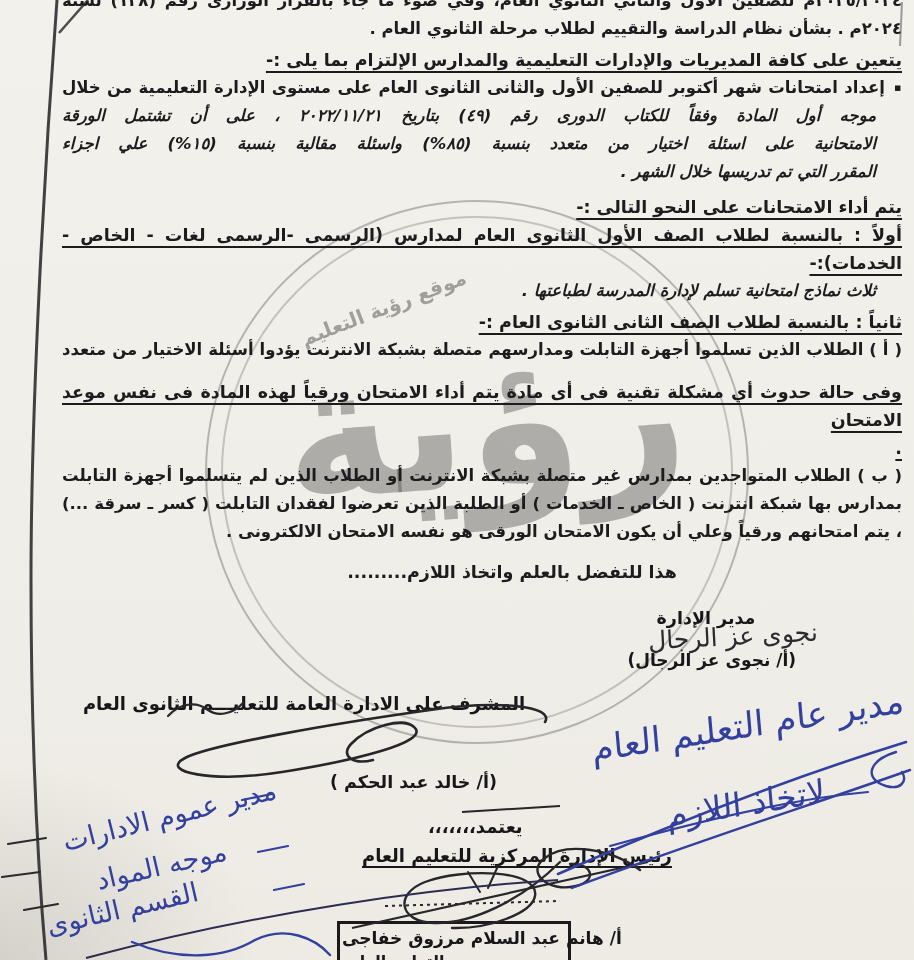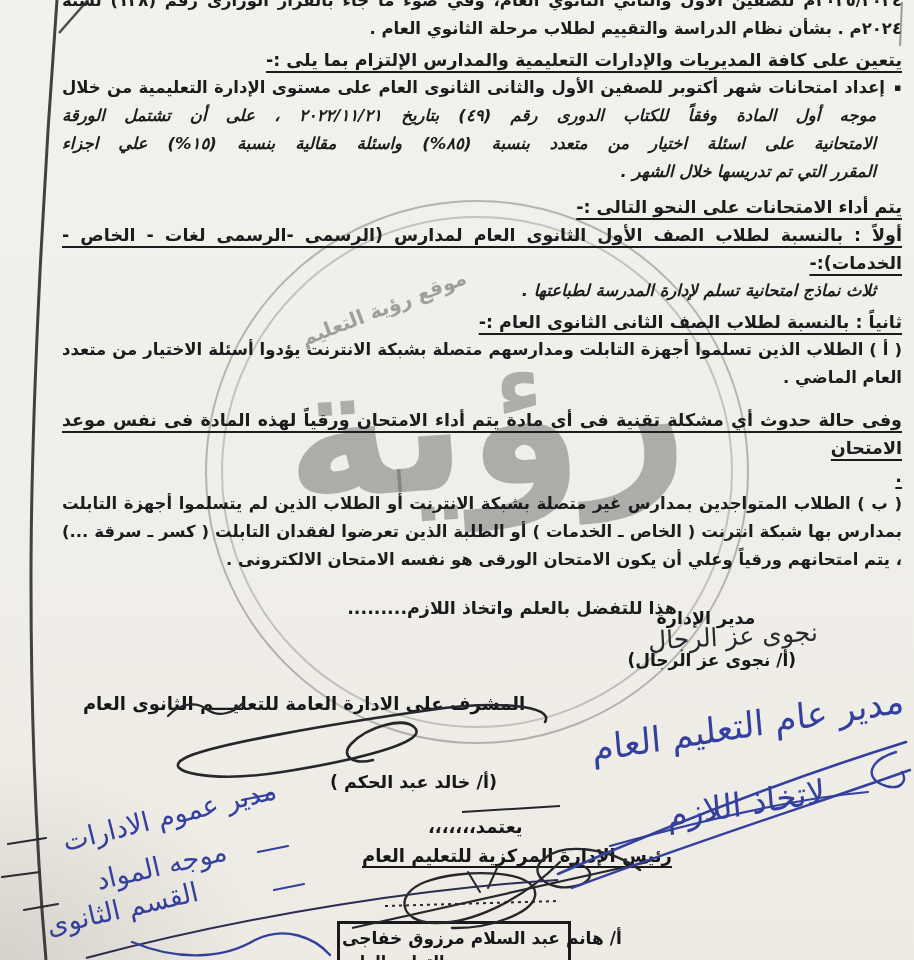--- a/index.html
+++ b/index.html
@@ -20,21 +20,21 @@
   
   .content{position:absolute;top:0;left:62px;right:12px;direction:rtl;color:#1c1c1e;
     font-size:16.5px;font-weight:700;z-index:2;}
   .ln{min-height:28px;line-height:28px;text-align:justify;text-align-last:justify;}
   .ln.end{text-align-last:right;}
   .ln.head{font-size:17.5px;text-decoration:underline;text-underline-offset:5px;text-decoration-thickness:1.6px;}
   .ln.cut{margin-top:-13px;}
   .ln.mt3{margin-top:3px;} .ln.mt6{margin-top:14px;} .ln.mt7{margin-top:7px;}
   .ln.indent{padding-right:26px;font-style:italic;}
   .ln.bullet::before{content:"▪";font-size:11px;padding-left:9px;vertical-align:2px;}
-  .ln.closing{margin-top:20px;text-align:center;text-align-last:center;padding-left:60px;font-size:17.5px;}
+  .ln.closing{margin-top:12px;text-align:center;text-align-last:center;padding-left:60px;font-size:17.5px;}
   
   .sig{position:absolute;direction:rtl;color:#17171a;font-weight:700;z-index:3;white-space:nowrap;}
   .sig.center{text-align:center;}
   .underl{text-decoration:underline;text-underline-offset:4px;text-decoration-thickness:1.6px;}
   
   .hand{position:absolute;direction:rtl;white-space:nowrap;z-index:4;font-weight:400;}
   .hand-black{color:#2a2a30;}
   .hand-blue{color:#33409e;}
   
   .stamp-box{position:absolute;left:337px;top:921px;width:228px;height:60px;border:3px solid #1a1a1c;z-index:3;}
@@ -60,21 +60,20 @@
     <div class="ln end head mt3">يتعين على كافة المديريات والإدارات التعليمية والمدارس الإلتزام بما يلى :-</div>
     <div class="ln bullet">إعداد امتحانات شهر أكتوبر للصفين الأول والثانى الثانوى العام على مستوى الإدارة التعليمية من خلال</div>
     <div class="ln indent">موجه أول المادة وفقاً للكتاب الدورى رقم (٤٩) بتاريخ ٢٠٢٢/١١/٢١ ، على أن تشتمل الورقة</div>
     <div class="ln indent">الامتحانية على اسئلة اختيار من متعدد بنسبة (٨٥%) واسئلة مقالية بنسبة (١٥%) علي اجزاء</div>
     <div class="ln end indent">المقرر التي تم تدريسها خلال الشهر .</div>
     <div class="ln end head mt7">يتم أداء الامتحانات على النحو التالى :-</div>
     <div class="ln head">أولاً : بالنسبة لطلاب الصف الأول الثانوى العام لمدارس (الرسمى -الرسمى لغات - الخاص - الخدمات):-</div>
     <div class="ln end indent">ثلاث نماذج امتحانية تسلم لإدارة المدرسة لطباعتها .</div>
     <div class="ln end head mt3">ثانياً : بالنسبة لطلاب الصف الثانى الثانوى العام :-</div>
     <div class="ln">( أ ) الطلاب الذين تسلموا أجهزة التابلت ومدارسهم متصلة بشبكة الانترنت يؤدوا أسئلة الاختيار من متعدد</div>
-    <div class="ln end">العام الماضي .</div>
     <div class="ln head mt6">وفى حالة حدوث أي مشكلة تقنية فى أى مادة يتم أداء الامتحان ورقياً لهذه المادة فى نفس موعد الامتحان</div>
     <div class="ln end head">.</div>
     <div class="ln">( ب ) الطلاب المتواجدين بمدارس غير متصلة بشبكة الانترنت أو الطلاب الذين لم يتسلموا أجهزة التابلت</div>
     <div class="ln">بمدارس بها شبكة انترنت ( الخاص ـ الخدمات ) أو الطلبة الذين تعرضوا لفقدان التابلت ( كسر ـ سرقة ...)</div>
     <div class="ln end">، يتم امتحانهم ورقياً وعلي أن يكون الامتحان الورقى هو نفسه الامتحان الالكترونى .</div>
     <div class="ln closing">هذا للتفضل بالعلم واتخاذ اللازم.........</div>
   </div>
 
   <div class="sig center" style="top:608px;right:118px;width:180px;font-size:17.5px;">مدير الإدارة</div>
   <div class="hand hand-black" style="top:622px;right:96px;font-size:25px;transform:rotate(-3deg);letter-spacing:1px;">نجوى عز الرجال</div>

